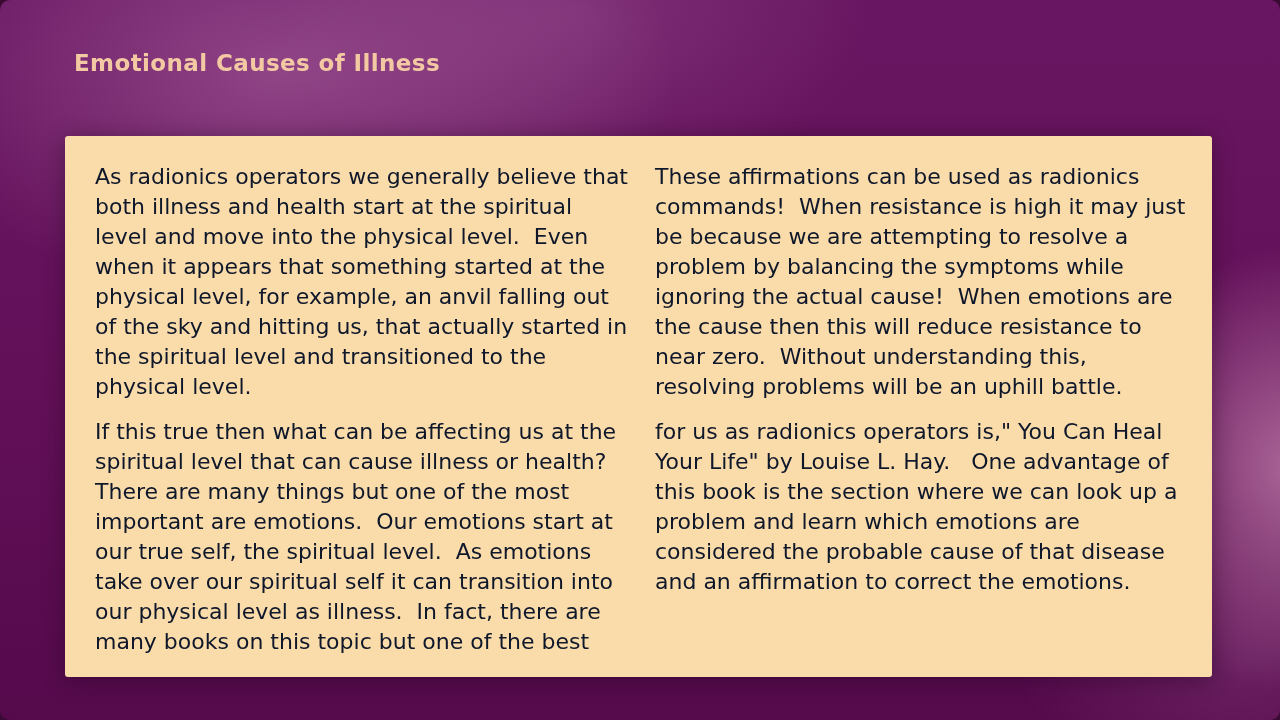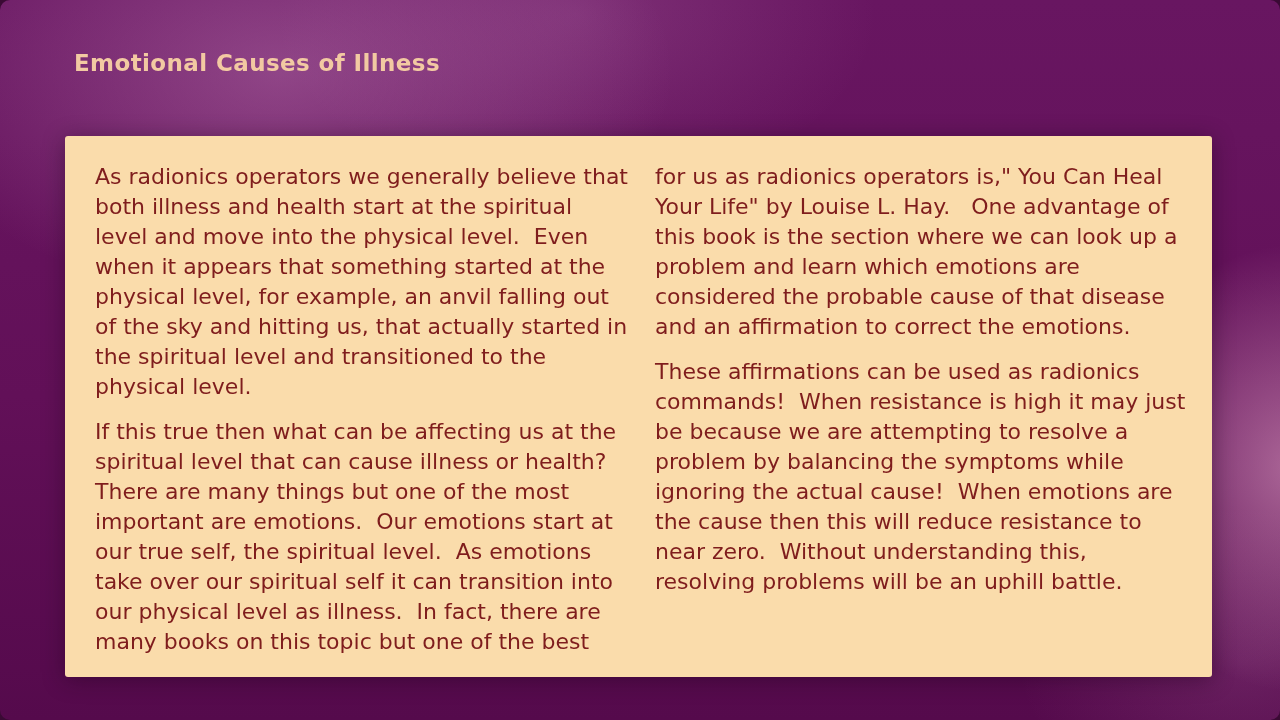--- a/index.html
+++ b/index.html
@@ -47,35 +47,35 @@
     gap: 25px;
   }
   .col {
     width: 535px;
     flex: 0 0 535px;
   }
   .col p {
     margin: 0 0 15px 0;
     font-size: 22px;
     line-height: 30px;
-    color: #7f1d1d;
+    color: #0f172a;
     white-space: pre-wrap;
   }
 </style>
 </head>
 <body>
 
 <div class="stage">
   <div class="slide-title">Emotional Causes of Illness</div>
 
   <div class="content-card">
     <div class="columns">
       <div class="col">
         <p>As radionics operators we generally believe that both illness and health start at the spiritual level and move into the physical level.  Even when it appears that something started at the physical level, for example, an anvil falling out of the sky and hitting us, that actually started in the spiritual level and transitioned to the physical level.</p>
         <p>If this true then what can be affecting us at the spiritual level that can cause illness or health?  There are many things but one of the most important are emotions.  Our emotions start at our true self, the spiritual level.  As emotions take over our spiritual self it can transition into our physical level as illness.  In fact, there are many books on this topic but one of the best</p>
       </div>
       <div class="col">
+        <p>These affirmations can be used as radionics commands!  When resistance is high it may just be because we are attempting to resolve a problem by balancing the symptoms while ignoring the actual cause!  When emotions are the cause then this will reduce resistance to near zero.  Without understanding this, resolving problems will be an uphill battle.</p>
         <p>for us as radionics operators is," You Can Heal Your Life" by Louise L. Hay.   One advantage of this book is the section where we can look up a problem and learn which emotions are considered the probable cause of that disease and an affirmation to correct the emotions.</p>
-        <p>These affirmations can be used as radionics commands!  When resistance is high it may just be because we are attempting to resolve a problem by balancing the symptoms while ignoring the actual cause!  When emotions are the cause then this will reduce resistance to near zero.  Without understanding this, resolving problems will be an uphill battle.</p>
       </div>
     </div>
   </div>
 </div>
 
 </body></html>

